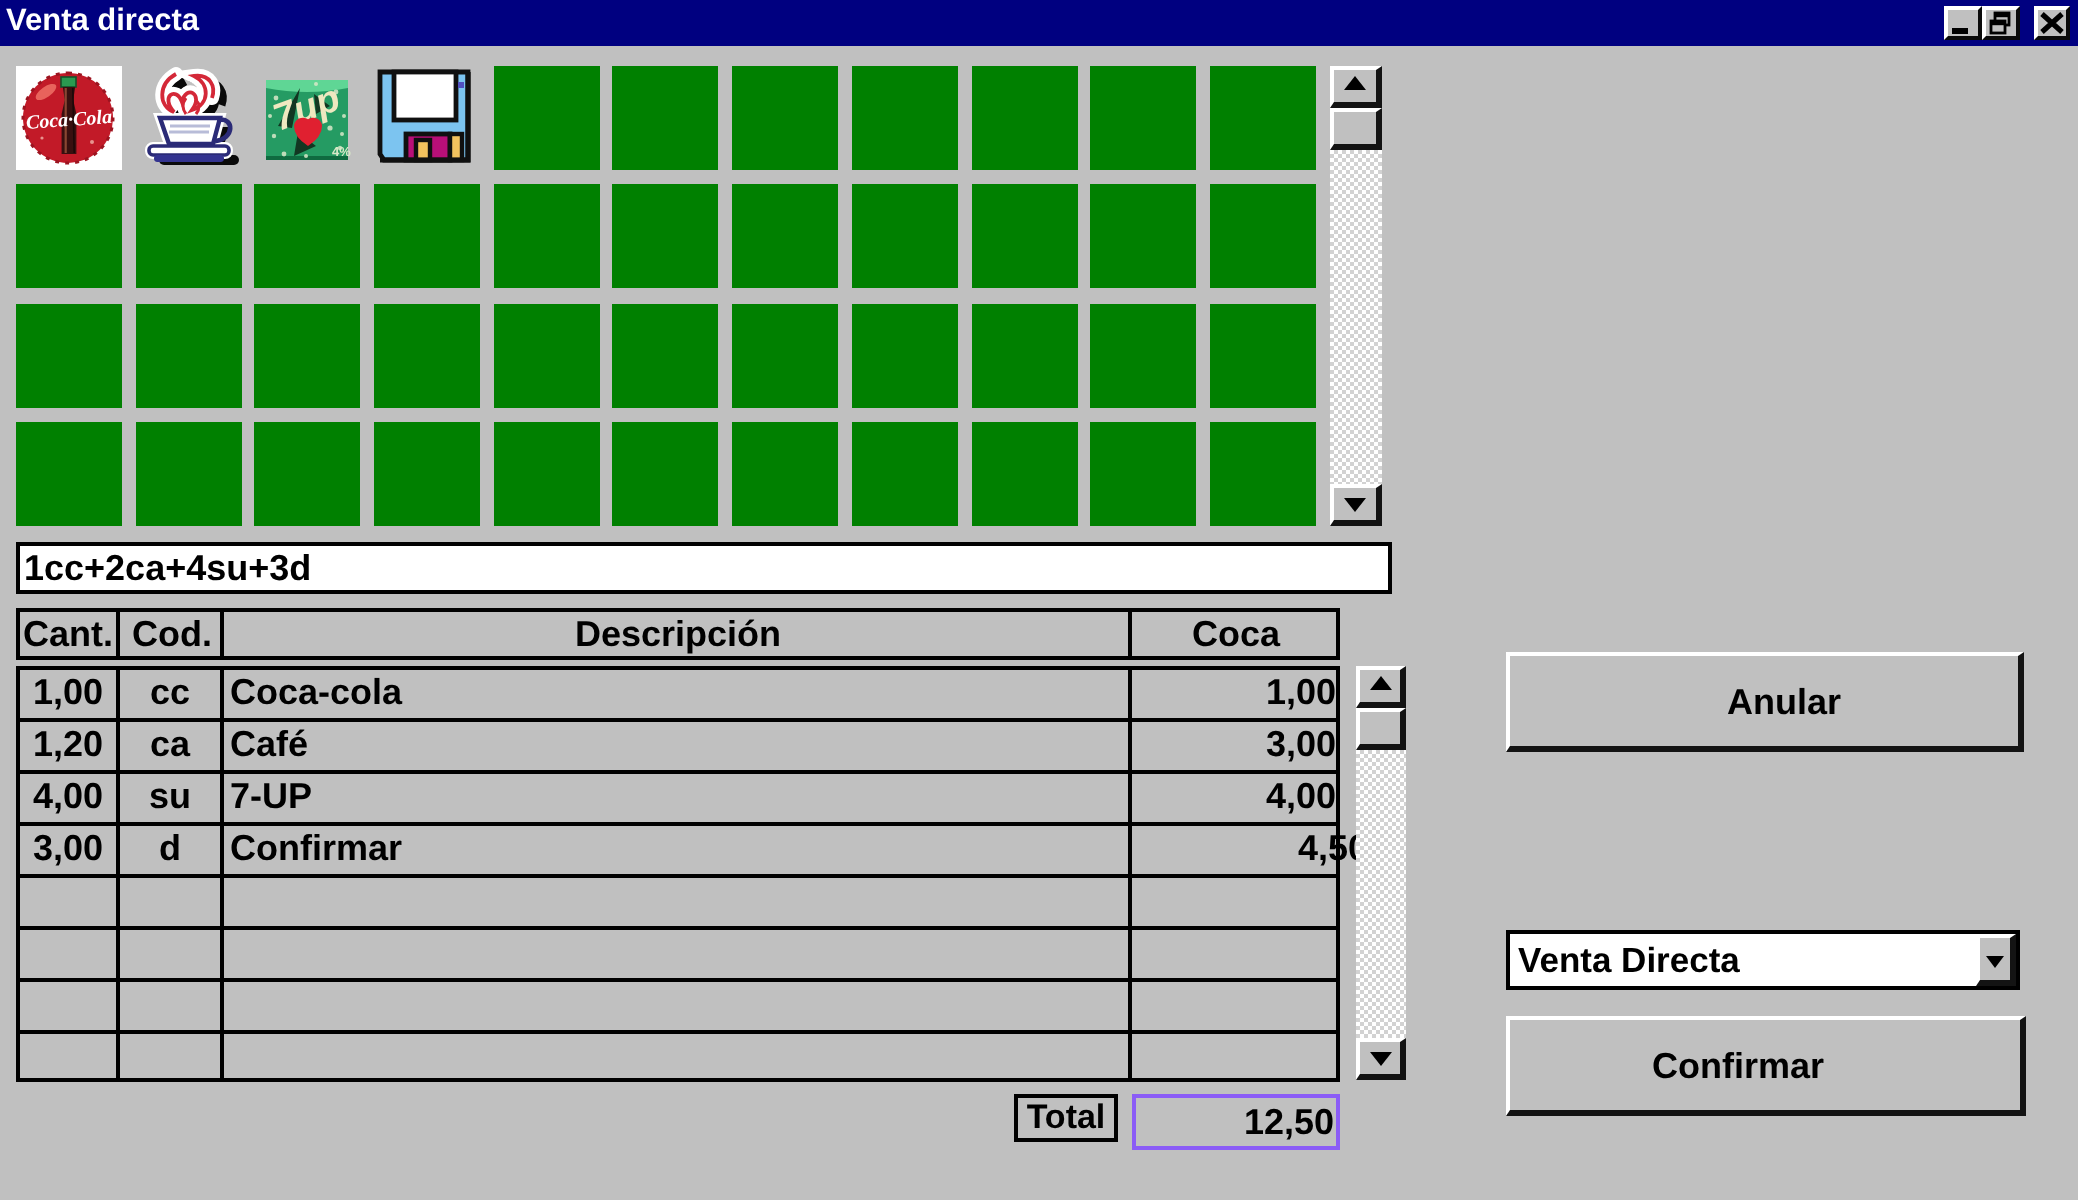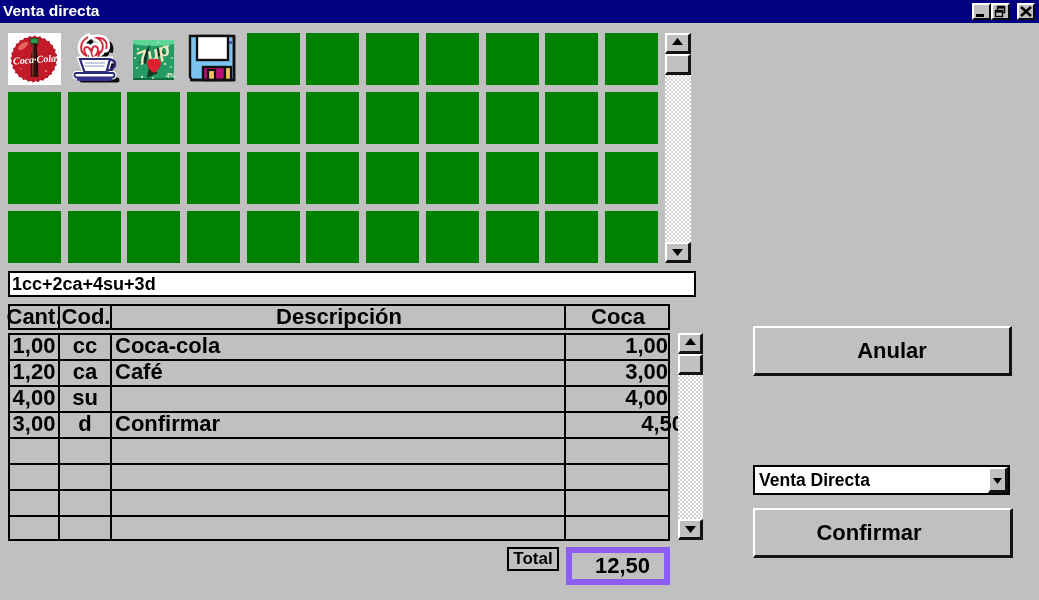--- a/index.html
+++ b/index.html
@@ -1,21 +1,21 @@
 <!DOCTYPE html>
 <html><head><meta charset="utf-8"><style>
 *{margin:0;padding:0;box-sizing:border-box;}
 html,body{width:1039px;height:600px;overflow:hidden;}
 body{font-family:"Liberation Sans",sans-serif;font-weight:bold;background:#c0c0c0;}
 #w{position:relative;width:1039px;height:600px;background:#c0c0c0;}
 .abs{position:absolute;}
 .gb{position:absolute;width:53px;height:52px;background:#008000;}
 .sbtn{position:absolute;background:#c0c0c0;border-style:solid;border-width:2px 3px 3px 2px;border-color:#fff #131313 #131313 #fff;}
 .track{background-image:repeating-conic-gradient(#ffffff 0% 25%, #d2d2d2 0% 50%);background-size:4px 4px;}
-.cell{position:absolute;display:flex;align-items:center;justify-content:center;font-size:22px;color:#000;}
+.cell{position:absolute;display:flex;align-items:center;justify-content:center;font-size:18px;color:#000;}
 </style></head><body>
 <div id="w">
 
 <div class="abs" style="left:0;top:0;width:1039px;height:23px;background:#000080;"></div>
 <div class="abs" style="left:3px;top:2px;font-size:15.5px;color:#fff;letter-spacing:0px;">Venta directa</div>
 <div class="abs" style="left:972px;top:3px;width:19px;height:17px;background:#c0c0c0;border-style:solid;border-width:2px;border-color:#fff #0a0a0a #0a0a0a #fff;">
       <svg width="15" height="13" style="position:absolute;left:0;top:0;">
         <rect x="2" y="9" width="8" height="3" fill="#000"></rect>
       </svg>
     </div>
@@ -171,39 +171,40 @@
 <div class="cell" style="left:10px;top:335px;width:48px;height:22px;">1,00</div>
 <div class="cell" style="left:60px;top:335px;width:50px;height:22px;">cc</div>
 <div class="cell" style="left:112px;top:335px;width:368px;height:22px;justify-content:flex-start;padding-left:3px;">Coca-cola</div>
 <div class="cell" style="left:566px;top:335px;width:102px;height:22px;justify-content:flex-end;">1,00</div>
 <div class="cell" style="left:10px;top:361px;width:48px;height:22px;">1,20</div>
 <div class="cell" style="left:60px;top:361px;width:50px;height:22px;">ca</div>
 <div class="cell" style="left:112px;top:361px;width:452px;height:22px;justify-content:flex-start;padding-left:3px;">Café</div>
 <div class="cell" style="left:566px;top:361px;width:102px;height:22px;justify-content:flex-end;">3,00</div>
 <div class="cell" style="left:10px;top:387px;width:48px;height:22px;">4,00</div>
 <div class="cell" style="left:60px;top:387px;width:50px;height:22px;">su</div>
+<div class="cell" style="left:112px;top:387px;width:452px;height:22px;justify-content:flex-start;padding-left:3px;">7-UP</div>
 <div class="cell" style="left:566px;top:387px;width:102px;height:22px;justify-content:flex-end;">4,00</div>
 <div class="cell" style="left:10px;top:413px;width:48px;height:22px;">3,00</div>
 <div class="cell" style="left:60px;top:413px;width:50px;height:22px;">d</div>
 <div class="cell" style="left:112px;top:413px;width:452px;height:22px;justify-content:flex-start;padding-left:3px;">Confirmar</div>
 <div class="cell" style="left:566px;top:413px;width:102px;height:22px;justify-content:flex-end;margin-left:16px;">4,50</div>
 <div class="abs track" style="left:678px;top:333px;width:25px;height:207px;"></div>
 <div class="sbtn" style="left:678px;top:333px;width:25px;height:21px;">
       <svg width="21" height="15" style="position:absolute;left:0;top:0;">
         <path d="M10.5 3 L16 10 L5 10 Z" fill="#000"></path>
       </svg>
     </div>
 <div class="sbtn" style="left:678px;top:354px;width:25px;height:21px;"></div>
 <div class="sbtn" style="left:678px;top:519px;width:25px;height:21px;">
       <svg width="21" height="15" style="position:absolute;left:0;top:0;">
         <path d="M5 5 L16 5 L10.5 12 Z" fill="#000"></path>
       </svg>
     </div>
 <div class="cell" style="left:507px;top:547px;width:52px;height:24px;border:2px solid #000;font-size:17px;">Total</div>
-<div class="cell" style="left:566px;top:547px;width:104px;height:38px;border:6px solid #8b5cf6;justify-content:flex-end;padding-right:14px;">12,50</div>
+<div class="cell" style="left:566px;top:547px;width:104px;height:28px;border:2px solid #8b5cf6;justify-content:flex-end;padding-right:1px;">12,50</div>
 <div class="abs" style="left:753px;top:326px;width:259px;height:50px;background:#c0c0c0;border-style:solid;border-width:2px 3px 3px 2px;border-color:#ffffff #131313 #131313 #ffffff;"></div>
 <div class="cell" style="left:753px;top:326px;width:278px;height:50px;">Anular</div>
 <div class="abs" style="left:753px;top:465px;width:257px;height:30px;background:#fff;border:2px solid #000;"></div>
 <div class="cell" style="left:759px;top:467px;width:200px;height:26px;justify-content:flex-start;font-size:17.5px;">Venta Directa</div>
 <div class="sbtn" style="left:988px;top:467px;width:20px;height:26px;">
       <svg width="15" height="20" style="position:absolute;left:0;top:2px;">
         <path d="M3 7 L12 7 L7.5 13 Z" fill="#000"></path>
       </svg>
     </div>
 <div class="abs" style="left:753px;top:508px;width:260px;height:50px;background:#c0c0c0;border-style:solid;border-width:2px 3px 3px 2px;border-color:#ffffff #131313 #131313 #ffffff;"></div>

